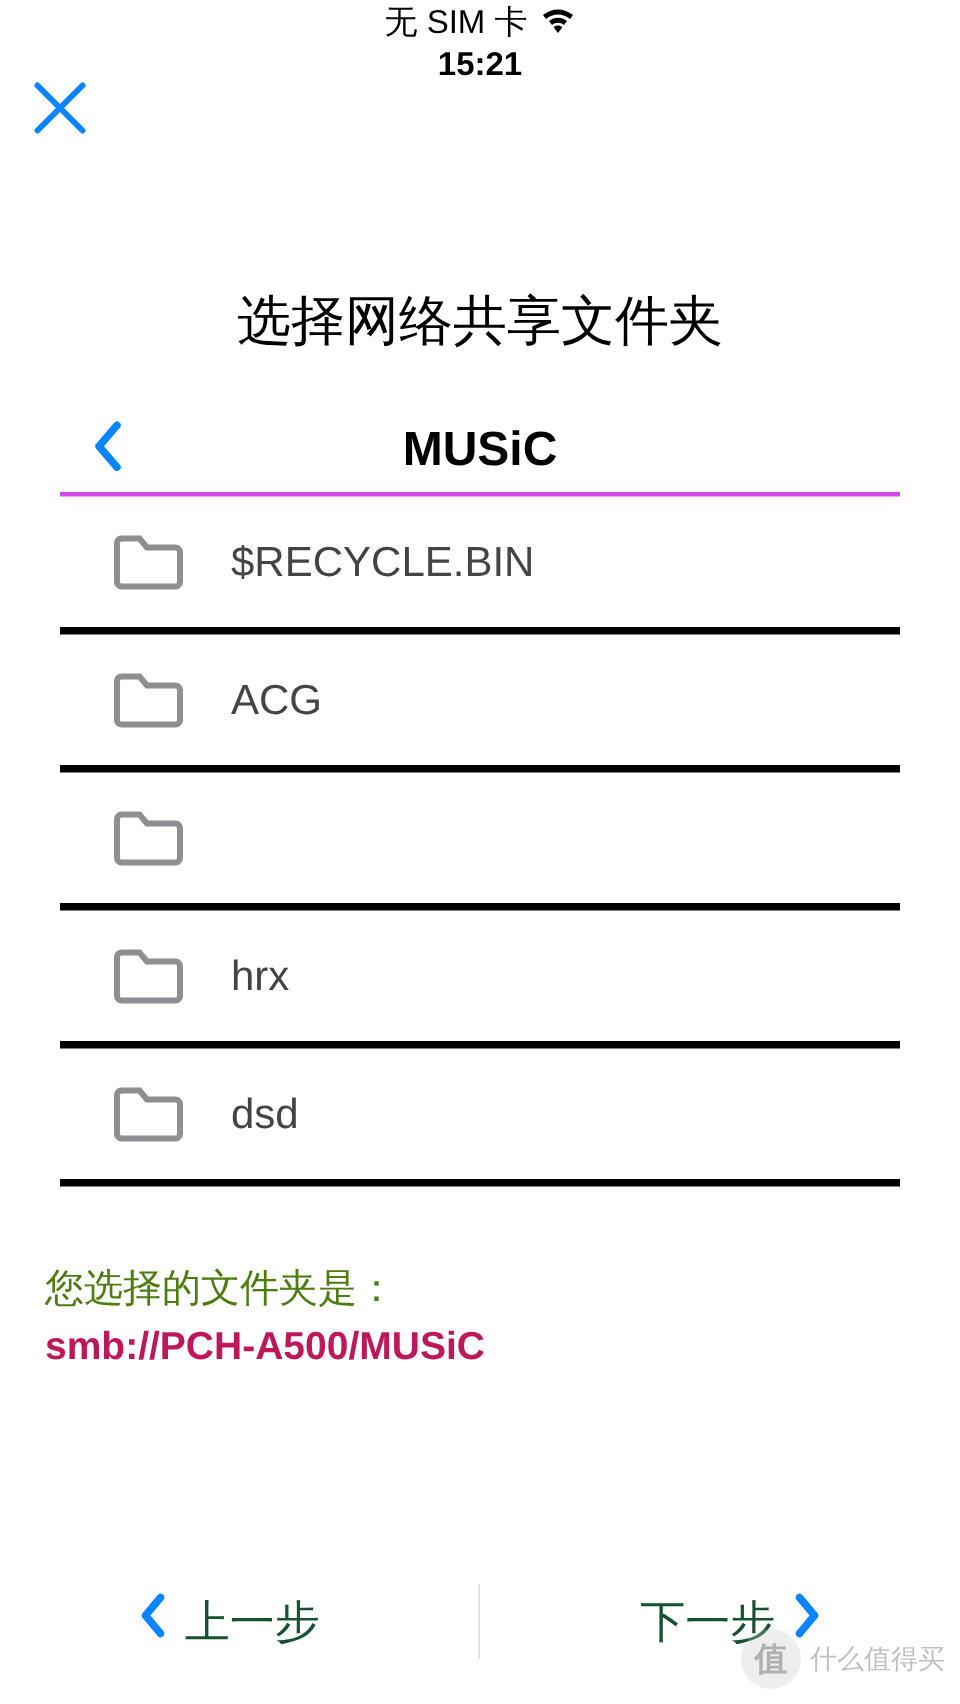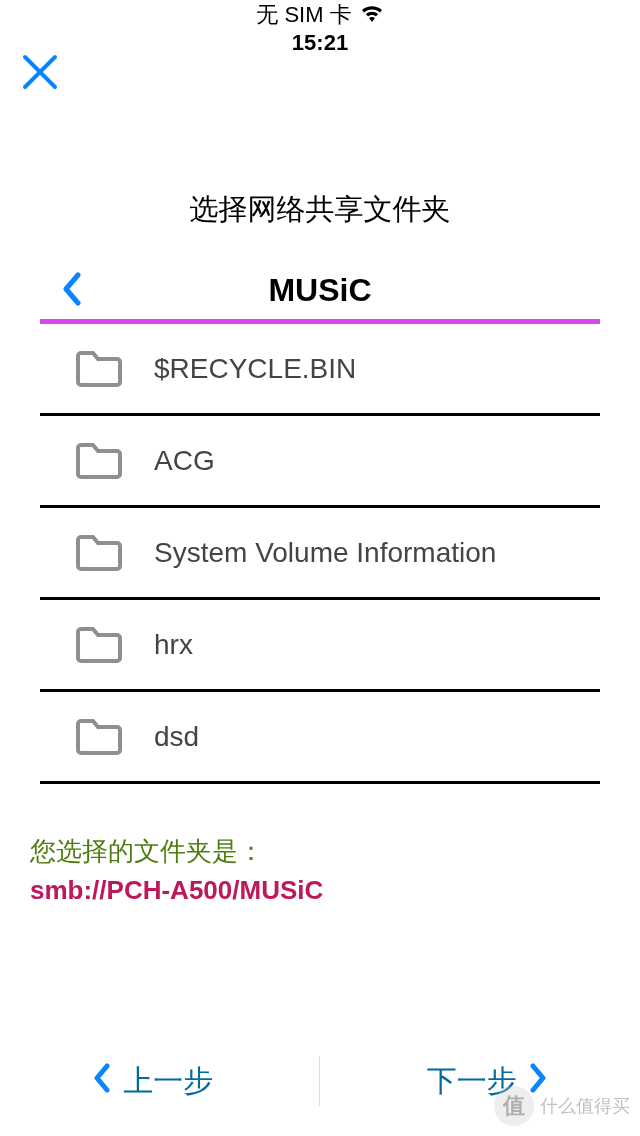--- a/index.html
+++ b/index.html
@@ -49,30 +49,30 @@
       left: 18px;
       width: 44px;
       height: 44px;
       display: flex;
       align-items: center;
       justify-content: center;
       cursor: pointer;
     }
     .page-title {
       text-align: center;
-      font-size: 29px;
+      font-size: 36px;
       font-weight: 400;
       color: #000;
       margin-top: 150px;
     }
     .breadcrumb {
       margin-top: 32px;
       position: relative;
       padding: 10px 0;
-      border-bottom: 5px solid #d946ef;
+      border-bottom: 3px solid #d946ef;
       margin-left: 40px;
       margin-right: 40px;
     }
     .back-chevron {
       position: absolute;
       left: 22px;
       top: 50%;
       transform: translateY(-50%);
       cursor: pointer;
     }
@@ -83,21 +83,21 @@
       color: #000;
     }
     .folder-list {
       margin-left: 40px;
       margin-right: 40px;
     }
     .folder-row {
       display: flex;
       align-items: center;
       height: 92px;
-      border-bottom: 3px solid #000000;
+      border-bottom: 5px solid #000000;
       cursor: pointer;
       padding-left: 36px;
     }
     .folder-icon {
       width: 46px;
       height: 38px;
       margin-right: 32px;
       flex-shrink: 0;
     }
     .folder-label {
@@ -130,21 +130,21 @@
     }
     .footer-divider {
       width: 1px;
       height: 50px;
       background: #ddd;
     }
     .footer-button {
       display: flex;
       align-items: center;
       gap: 12px;
-      color: #0369a1;
+      color: #14532d;
       font-size: 30px;
       cursor: pointer;
     }
     .watermark {
       position: absolute;
       right: 10px;
       bottom: 10px;
       display: flex;
       align-items: center;
       gap: 6px;
@@ -220,21 +220,20 @@
         </svg>
     </span>
     <span class="folder-label">ACG</span>
   </div>
   <div class="folder-row">
     <span class="folder-icon">
       <svg width="46" height="38" viewBox="0 0 46 38">
           <path d="M2 6a3 3 0 013-3h12l5 6h19a3 3 0 013 3v20a3 3 0 01-3 3H5a3 3 0 01-3-3V6z" fill="none" stroke="#8e8e93" stroke-width="4"></path>
         </svg>
     </span>
-    <span class="folder-label">System Volume Information</span>
   </div>
   <div class="folder-row">
     <span class="folder-icon">
       <svg width="46" height="38" viewBox="0 0 46 38">
           <path d="M2 6a3 3 0 013-3h12l5 6h19a3 3 0 013 3v20a3 3 0 01-3 3H5a3 3 0 01-3-3V6z" fill="none" stroke="#8e8e93" stroke-width="4"></path>
         </svg>
     </span>
     <span class="folder-label">hrx</span>
   </div>
   <div class="folder-row">

